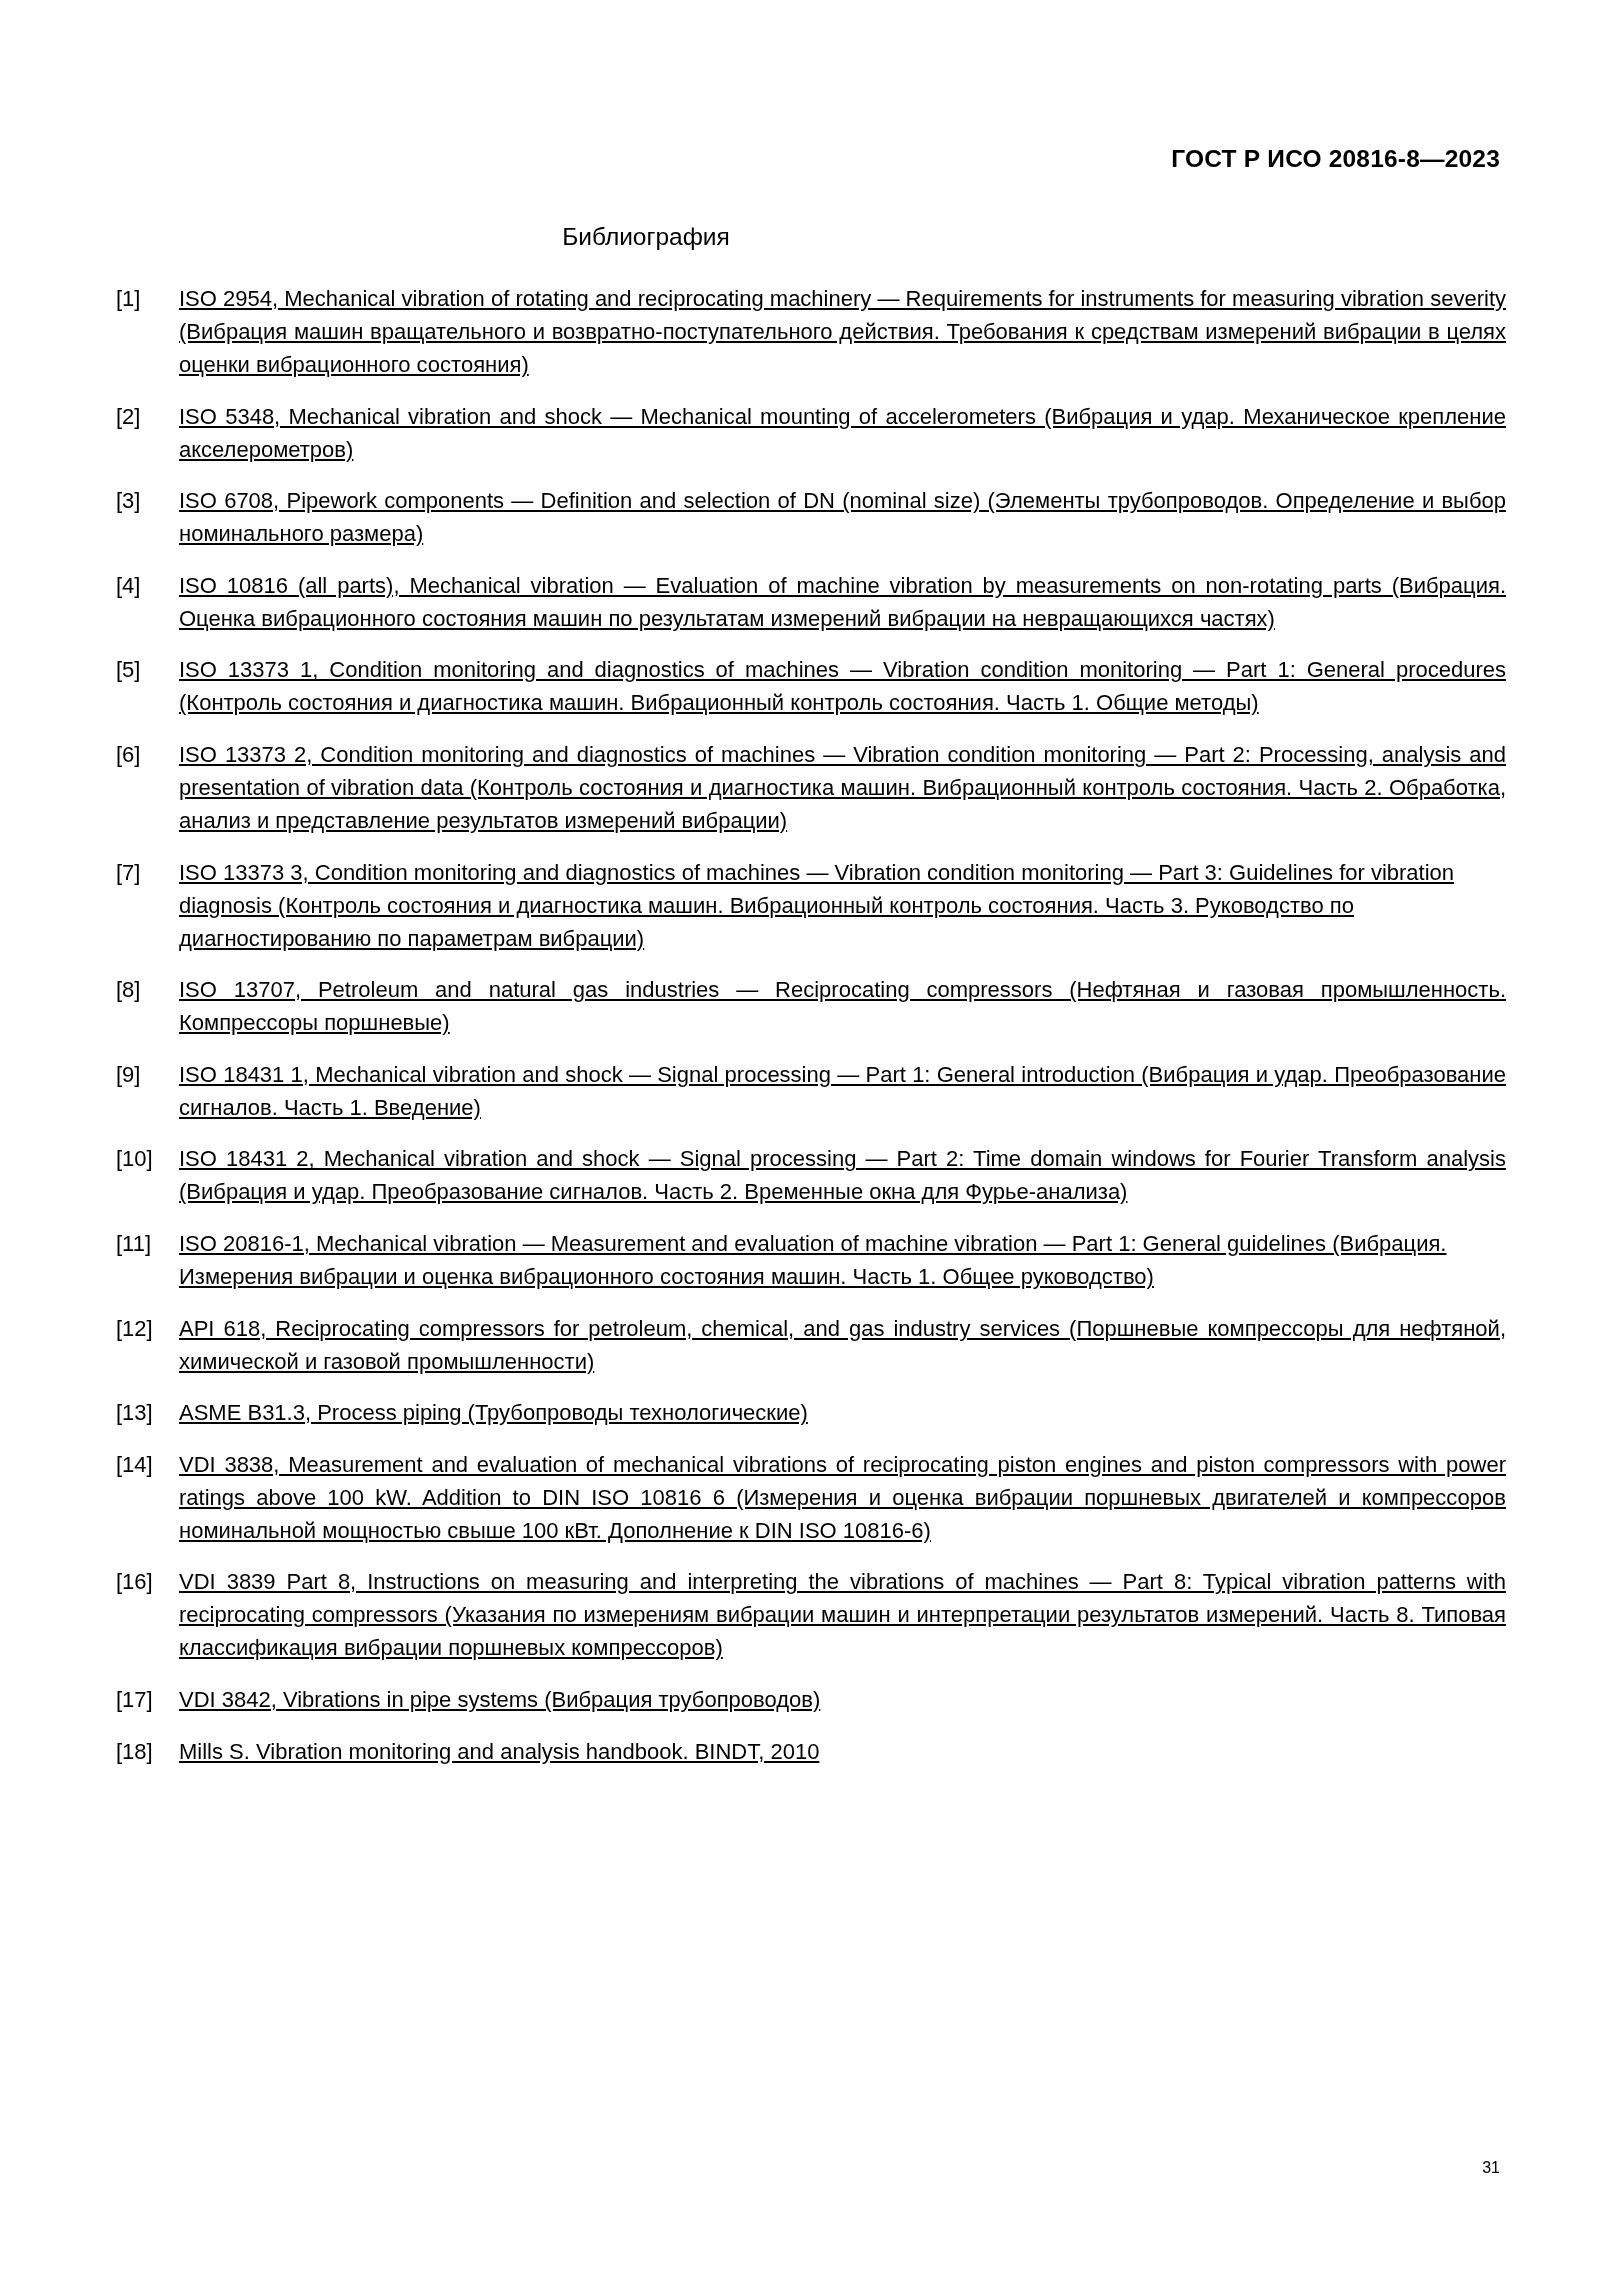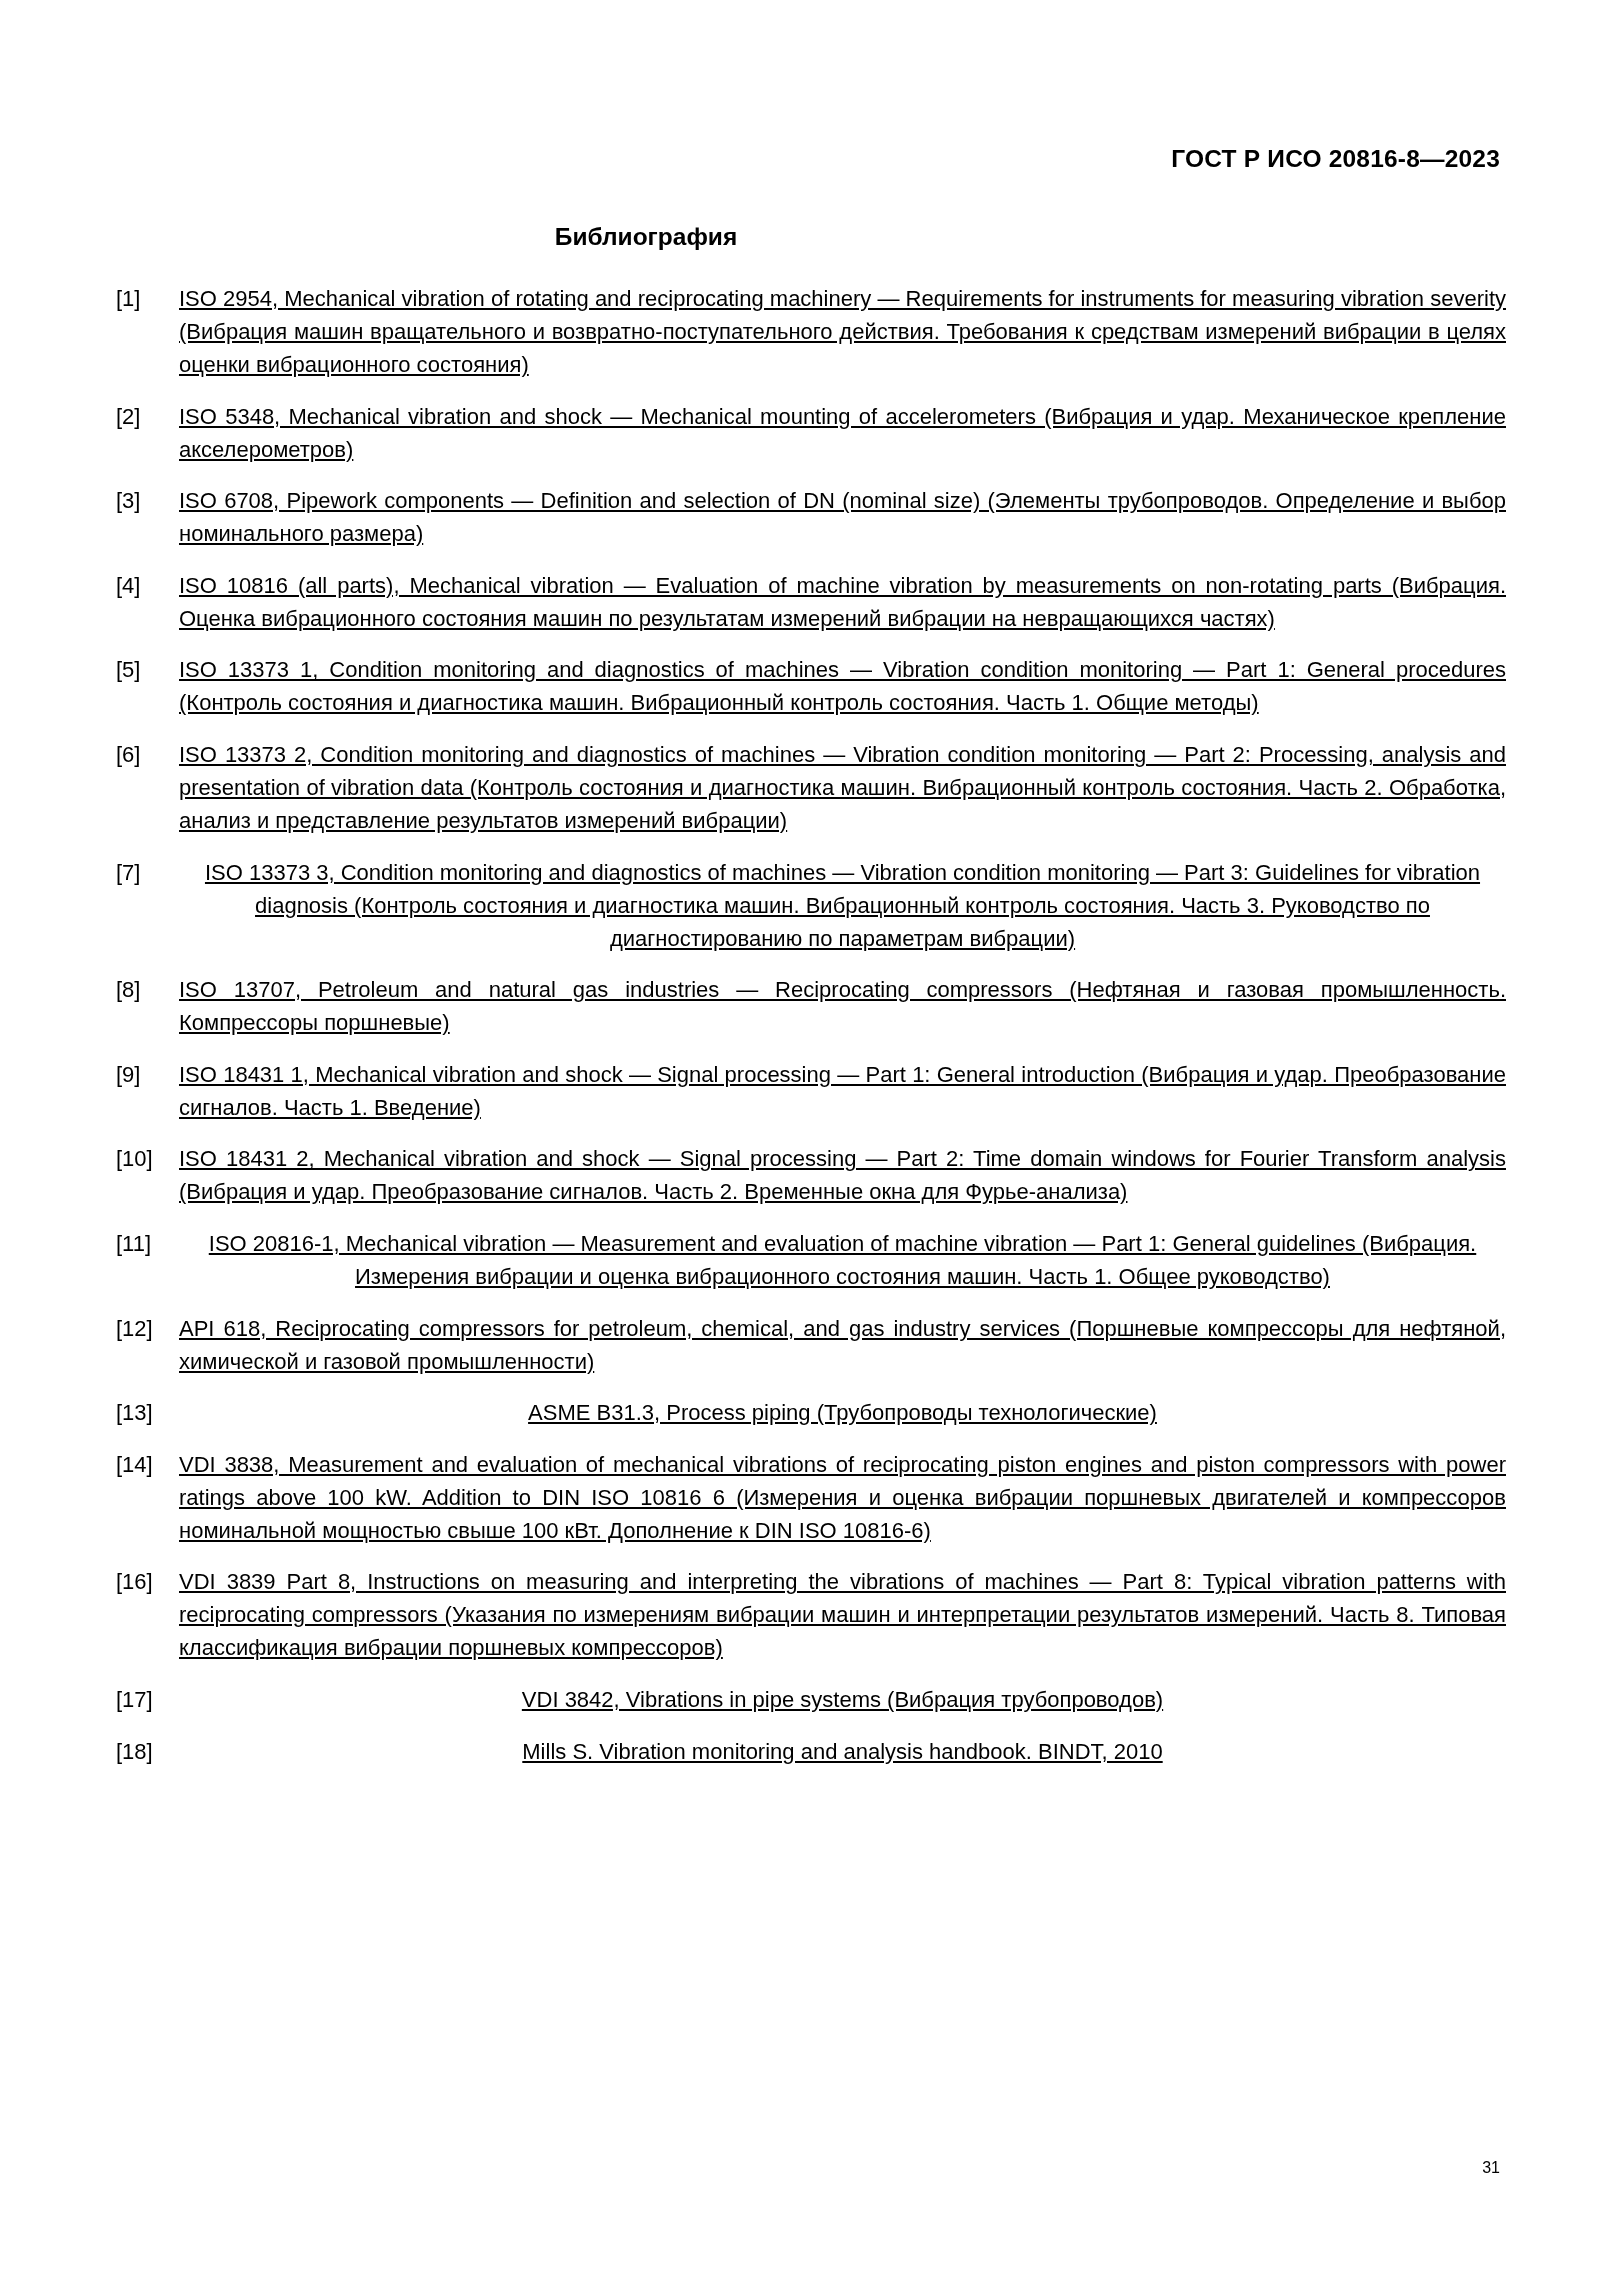--- a/index.html
+++ b/index.html
@@ -31,21 +31,21 @@
     letter-spacing: 0.2px;
     white-space: nowrap;
   }
   .doc-title {
     position: absolute;
     top: 223px;
     left: 0;
     width: 1292px;
     text-align: center;
     font-size: 24.5px;
-    font-weight: bold;
+    font-weight: normal;
   }
   .biblio {
     position: absolute;
     top: 282px;
     left: 116px;
     width: 1390px;
   }
   .entry {
     display: flex;
     align-items: flex-start;
@@ -60,21 +60,21 @@
   .entry-text {
     flex: 1 1 auto;
     font-size: 22px;
     line-height: 33px;
     text-align: justify;
     text-justify: inter-word;
     hyphens: manual;
     text-decoration: underline;
   }
   .entry-text.nojust {
-    text-align: center;
+    text-align: left;
   }
   .page-number {
     position: absolute;
     bottom: 116px;
     right: 121px;
     font-size: 16px;
   }
 </style>
 </head>
 <body>

